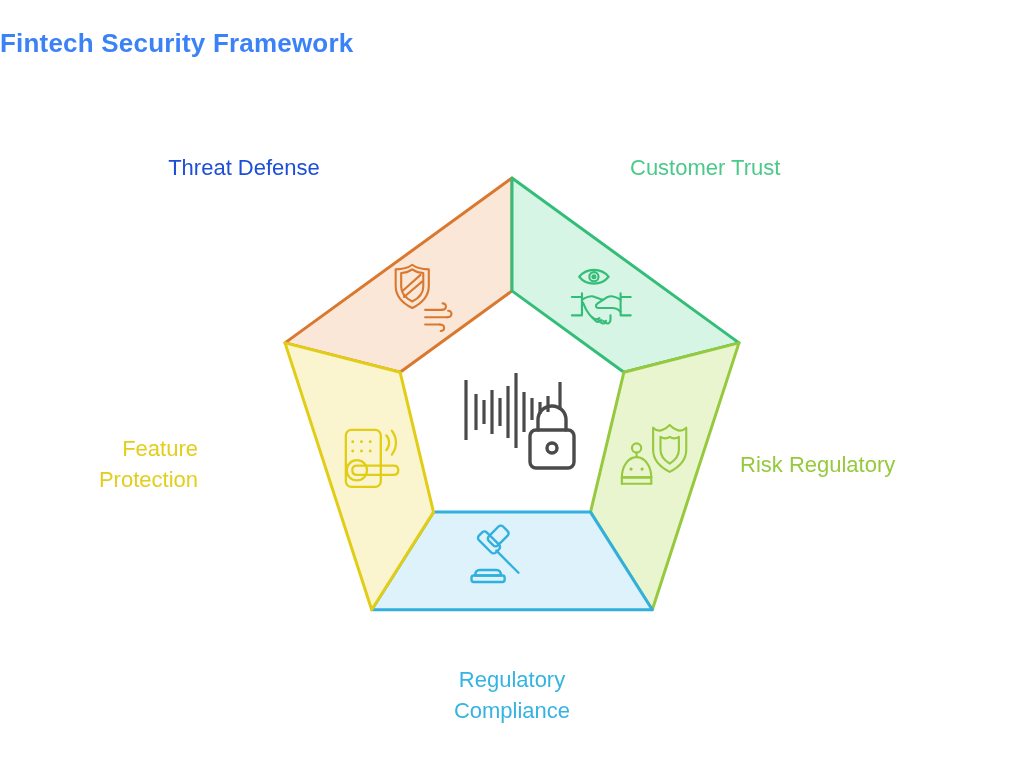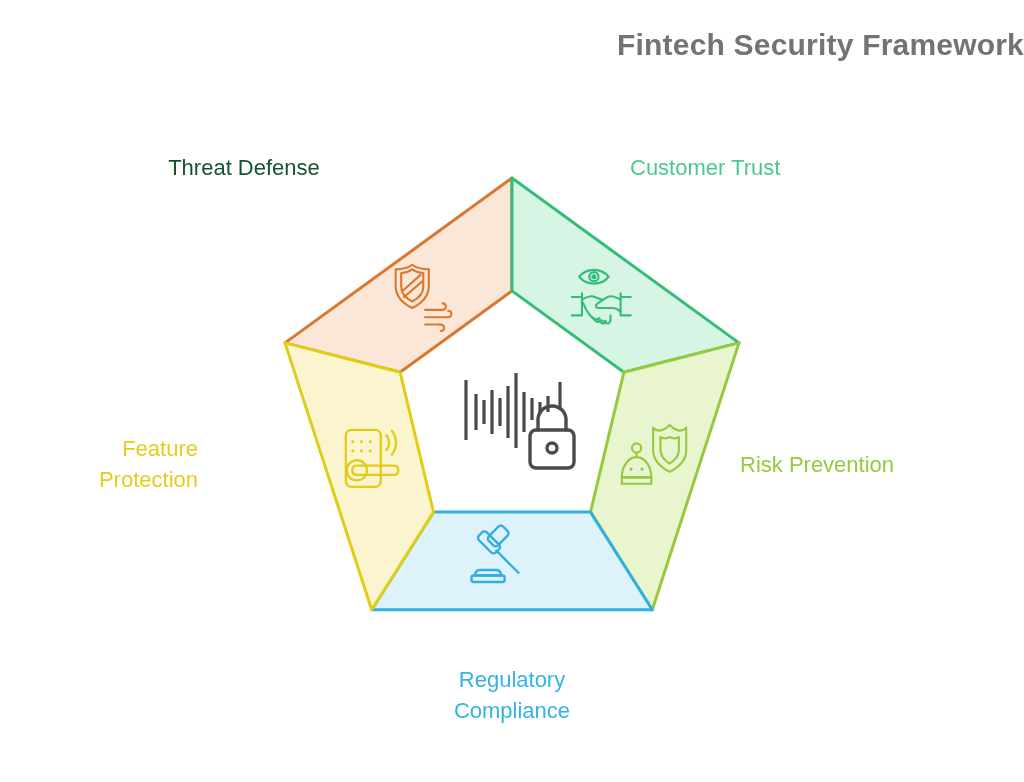--- a/index.html
+++ b/index.html
@@ -19,24 +19,24 @@
     position: relative;
     width: 1024px;
     height: 782px;
     background: #ffffff;
   }
   .title {
     position: absolute;
     top: 28px;
     left: 0;
     width: 1024px;
-    text-align: right;
-    font-size: 30px;
+    text-align: left;
+    font-size: 26px;
     font-weight: bold;
-    color: #737373;
+    color: #3b82f6;
     letter-spacing: 0.2px;
   }
   .diagram-wrap {
     position: absolute;
     top: 0;
     left: 0;
     width: 1024px;
     height: 782px;
   }
   svg.diagram {
@@ -186,25 +186,25 @@
         <g stroke-width="3.4" stroke-linejoin="round" stroke-linecap="round">
           <rect x="68" y="62" width="44" height="38" rx="6"></rect>
           <path d="M 76 62 L 76 52 C 76 44 82 38 90 38 C 98 38 104 44 104 52 L 104 62"></path>
           <circle cx="90" cy="80" r="5"></circle>
         </g>
       </g>
 
     </svg>
   </div>
 
-  <div class="seg-label label-threat-defense" style="color:#14532d">Threat Defense</div>
+  <div class="seg-label label-threat-defense" style="color:#1d4ed8">Threat Defense</div>
 
   <div class="seg-label label-customer-trust" style="color:#4cc98a">Customer Trust</div>
 
-  <div class="seg-label label-risk-prevention" style="color:#96c93d">Risk Prevention</div>
+  <div class="seg-label label-risk-prevention" style="color:#96c93d">Risk Regulatory</div>
 
   <div class="seg-label label-regulatory-compliance" style="color:#35b4e3">Regulatory
 Compliance</div>
 
   <div class="seg-label label-feature-protection" style="color:#e3ce1b">Feature
 Protection</div>
 
 </div>
 
 </body></html>

